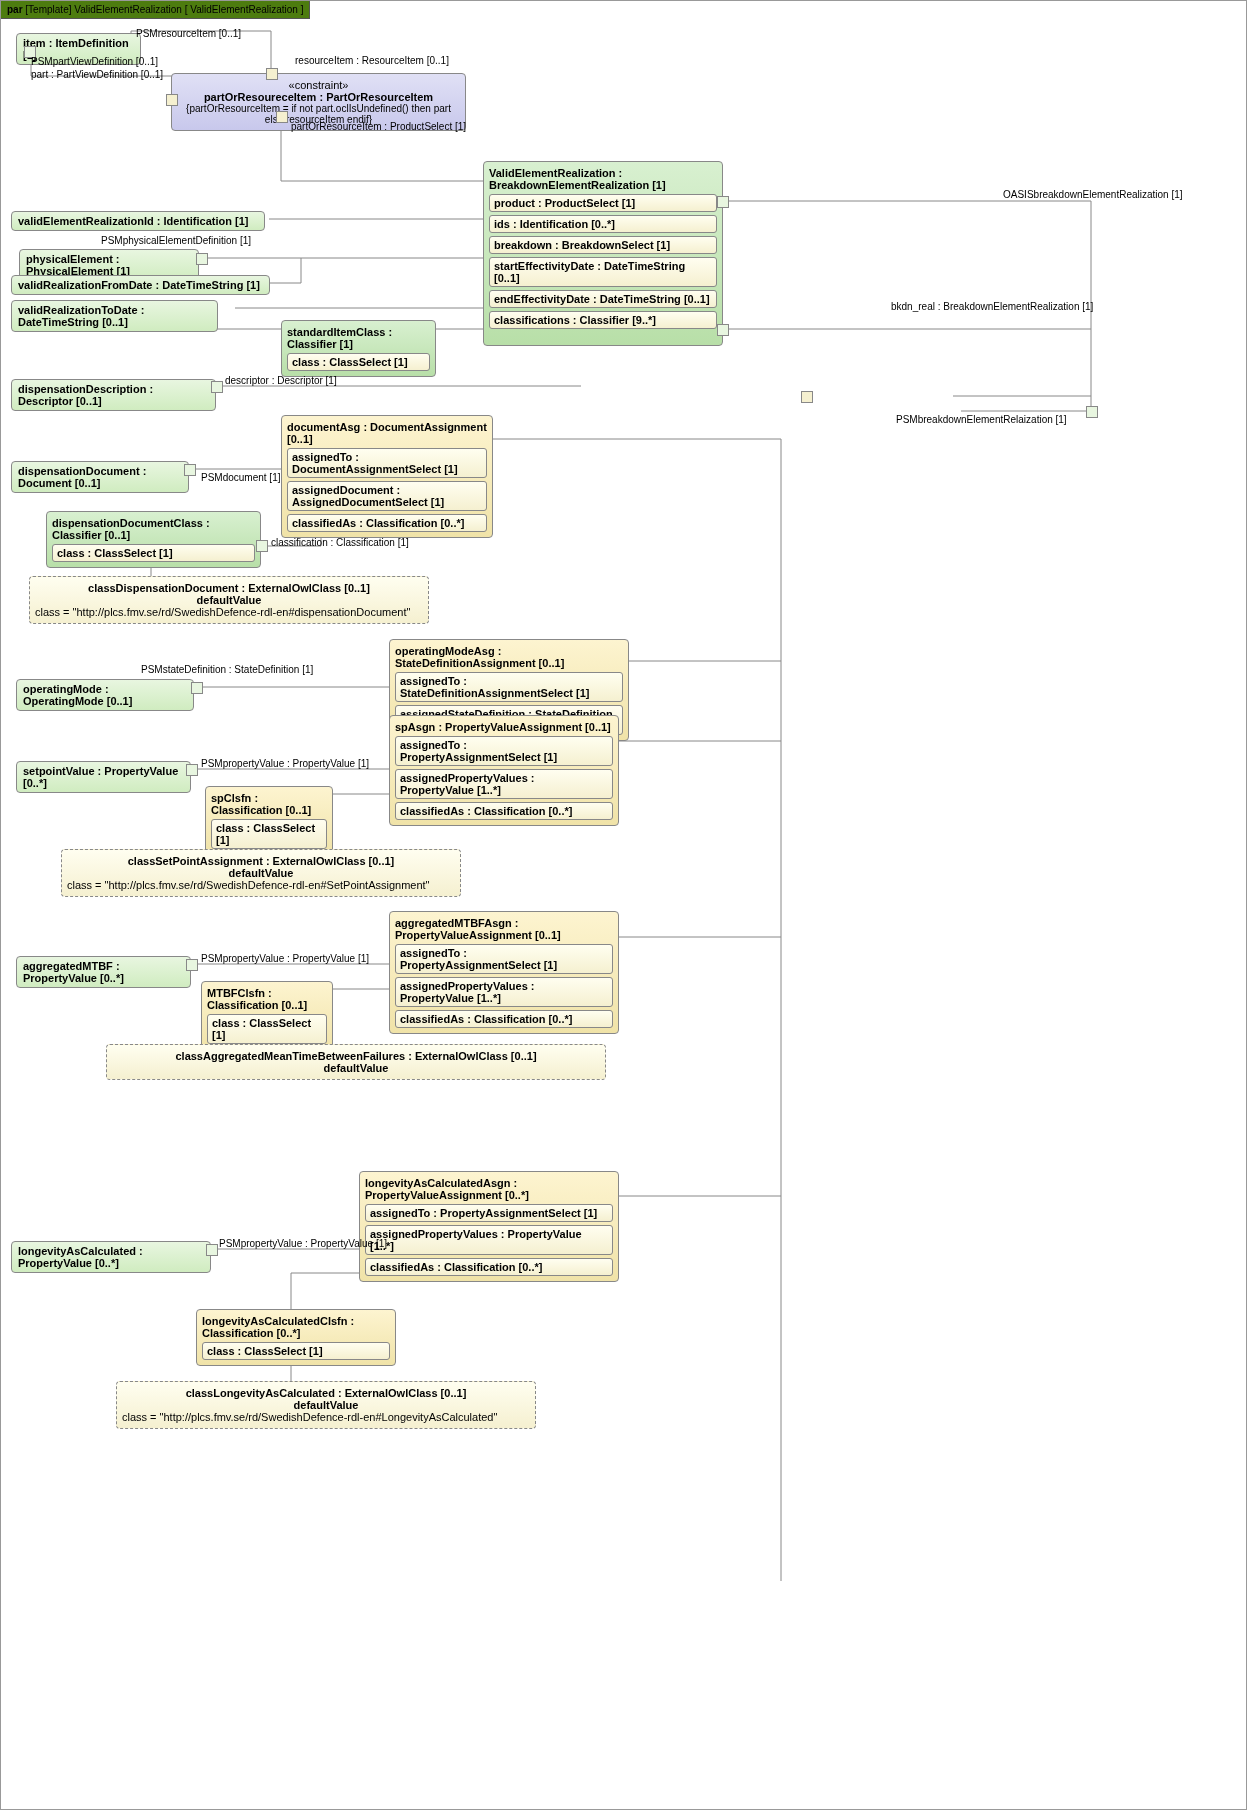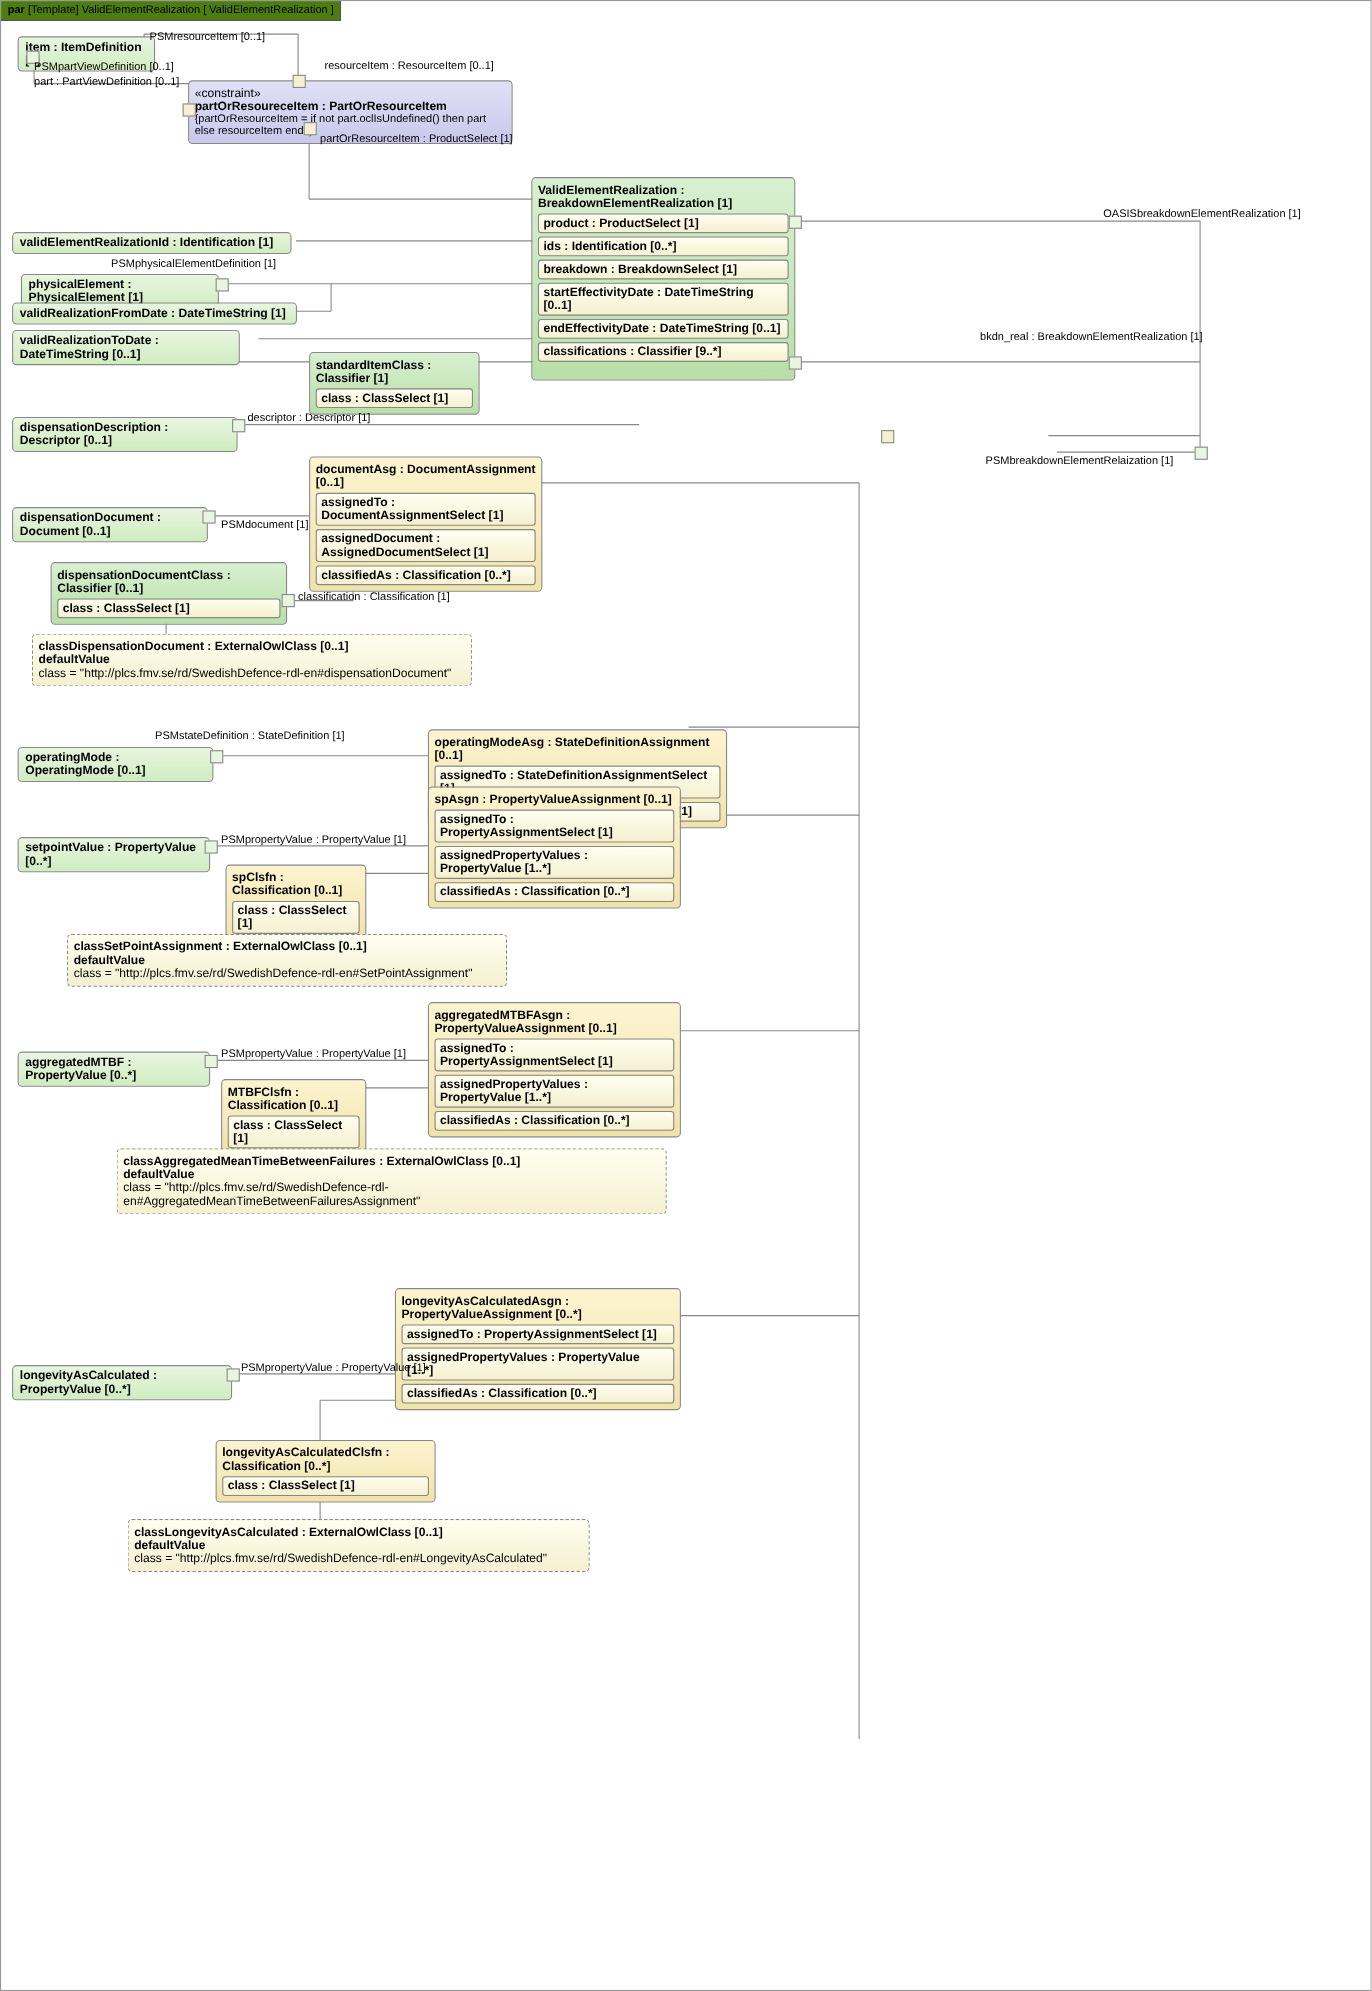--- a/index.html
+++ b/index.html
@@ -9,21 +9,21 @@
 .green{background:linear-gradient(#e8f6e0,#d0ecc0)}
 .yellow{background:linear-gradient(#fffef0,#f5f0d0)}
 .darkyellow{background:linear-gradient(#fdf4d0,#f0e3a8)}
 .darkgreen{background:linear-gradient(#d8f0d0,#b8dfa8)}
 .pink{background:linear-gradient(#f8e8e8,#f0d8d8)}
 .purple{background:linear-gradient(#e0e0f5,#c8c8ec)}
 .dashed{border-style:dashed}
 .big{padding:5px}
 .inner{margin-top:3px;border:1px solid #888;border-radius:3px;padding:2px 4px;font-weight:bold;font-size:11px;background:linear-gradient(#fffef0,#f5f0d0)}
 .lbl{position:absolute;font-size:10px;font-weight:normal;background:transparent;white-space:nowrap}
-.center{font-weight:normal}
+.center{text-align:center;font-weight:normal}
 .bold{font-weight:bold}
 .port{position:absolute;width:10px;height:10px;border:1px solid #888;background:#e8f6e0}
 .yport{background:#f5f0d0}
 svg{position:absolute;top:0;left:0;pointer-events:none}
 line{stroke:#888;stroke-width:1}
 </style>
 </head>
 <body>
 
 <div class="canvas">
@@ -152,21 +152,21 @@
 </div>
 <div class="port" style="top:539px;left:255px"></div>
 <div class="lbl" style="top:536px;left:270px">classification : Classification [1]</div>
 
 <div class="blk yellow dashed big" style="top:575px;left:28px;width:400px">
   <div class="center bold">classDispensationDocument : ExternalOwlClass [0..1]</div>
   <div class="center bold">defaultValue</div>
   <div style="font-weight:normal">class = "http://plcs.fmv.se/rd/SwedishDefence-rdl-en#dispensationDocument"</div>
 </div>
 
-<div class="blk darkyellow big" style="top:662px;left:388px;width:272px">
+<div class="blk darkyellow big" style="top:638px;left:388px;width:240px">
   <div>operatingModeAsg : StateDefinitionAssignment [0..1]</div>
   <div class="inner">assignedTo : StateDefinitionAssignmentSelect [1]</div>
   <div class="inner">assignedStateDefinition : StateDefinition [1]</div>
 </div>
 <div class="lbl" style="top:663px;left:140px">PSMstateDefinition : StateDefinition [1]</div>
 <div class="blk green" style="top:678px;left:15px;width:178px">operatingMode : OperatingMode [0..1]</div>
 <div class="port" style="top:681px;left:190px"></div>
 
 <div class="blk darkyellow big" style="top:714px;left:388px;width:230px">
   <div>spAsgn : PropertyValueAssignment [0..1]</div>
@@ -196,21 +196,20 @@
 <div class="blk green" style="top:955px;left:15px;width:175px">aggregatedMTBF : PropertyValue [0..*]</div>
 <div class="port" style="top:958px;left:185px"></div>
 <div class="lbl" style="top:952px;left:200px">PSMpropertyValue : PropertyValue [1]</div>
 <div class="blk darkyellow big" style="top:980px;left:200px;width:132px">
   <div>MTBFClsfn : Classification [0..1]</div>
       <div class="inner">class : ClassSelect [1]</div>
 </div>
 <div class="blk yellow dashed big" style="top:1043px;left:105px;width:500px">
   <div class="center bold">classAggregatedMeanTimeBetweenFailures : ExternalOwlClass [0..1]</div>
   <div class="center bold">defaultValue</div>
-  <div style="font-weight:normal">class = "http://plcs.fmv.se/rd/SwedishDefence-rdl-en#AggregatedMeanTimeBetweenFailuresAssignment"</div>
 </div>
 
 <div class="blk darkyellow big" style="top:1170px;left:358px;width:260px">
   <div>longevityAsCalculatedAsgn : PropertyValueAssignment [0..*]</div>
   <div class="inner">assignedTo : PropertyAssignmentSelect [1]</div>
   <div class="inner">assignedPropertyValues : PropertyValue [1..*]</div>
   <div class="inner">classifiedAs : Classification [0..*]</div>
 </div>
 <div class="blk green" style="top:1240px;left:10px;width:200px">longevityAsCalculated : PropertyValue [0..*]</div>
 <div class="port" style="top:1243px;left:205px"></div>

